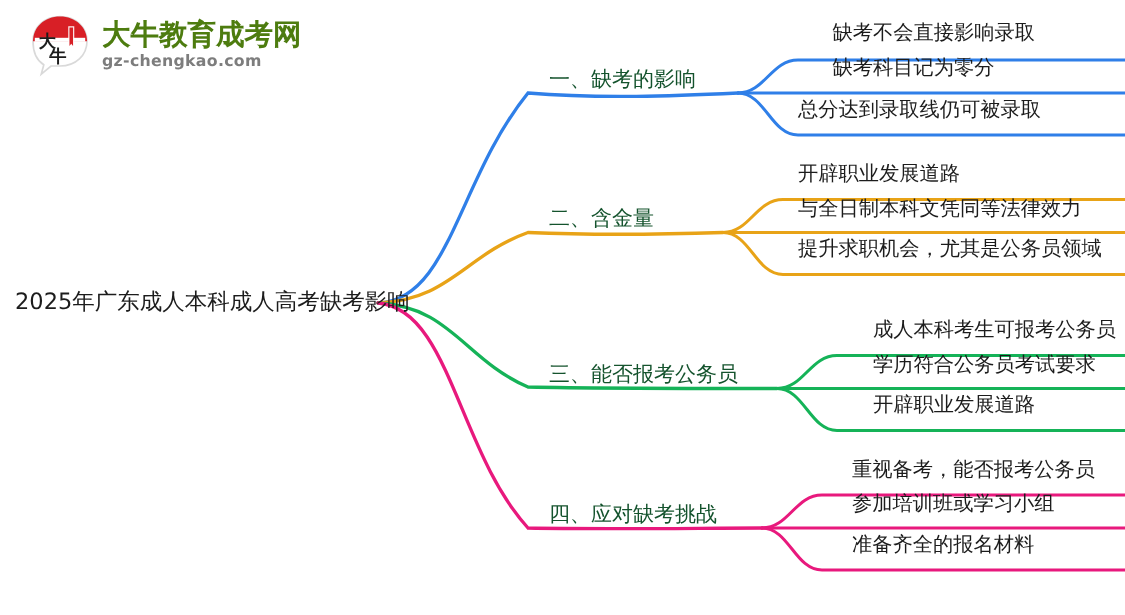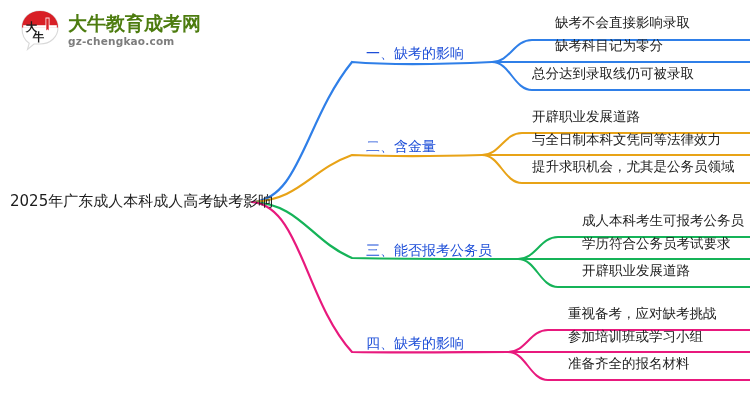--- a/index.html
+++ b/index.html
@@ -80,21 +80,21 @@
     font-size: 15px;
     color: #1c1c1c;
     white-space: nowrap;
     line-height: 20px;
   }
 
   .branch-label {
     position: absolute;
     font-family: "DejaVu Sans", sans-serif;
     font-size: 14px;
-    color: #1d4ed8;
+    color: #14532d;
     white-space: nowrap;
     line-height: 19px;
   }
 
   .leaf-label {
     position: absolute;
     font-family: "DejaVu Sans", sans-serif;
     font-size: 13.5px;
     color: #1c1c1c;
     white-space: nowrap;
@@ -176,18 +176,18 @@
   <div class="branch-label" style="left:366px; top:137px;">二、含金量</div>
   <div class="leaf-label" style="left:520px; top:107px;">开辟职业发展道路</div>
   <div class="leaf-label" style="left:520px; top:130px;">与全日制本科文凭同等法律效力</div>
   <div class="leaf-label" style="left:520px; top:157px;">提升求职机会，尤其是公务员领域</div>
 
   <div class="branch-label" style="left:366px; top:241px;">三、能否报考公务员</div>
   <div class="leaf-label" style="left:570px; top:211px;">成人本科考生可报考公务员</div>
   <div class="leaf-label" style="left:570px; top:234px;">学历符合公务员考试要求</div>
   <div class="leaf-label" style="left:570px; top:261px;">开辟职业发展道路</div>
 
-  <div class="branch-label" style="left:366px; top:334px;">四、缺考的影响</div>
-  <div class="leaf-label" style="left:556px; top:304px;">重视备考，应对缺考挑战</div>
+  <div class="branch-label" style="left:366px; top:334px;">四、应对缺考挑战</div>
+  <div class="leaf-label" style="left:556px; top:304px;">重视备考，能否报考公务员</div>
   <div class="leaf-label" style="left:556px; top:327px;">参加培训班或学习小组</div>
   <div class="leaf-label" style="left:556px; top:354px;">准备齐全的报名材料</div>
 
 </div>
 
 </body></html>

